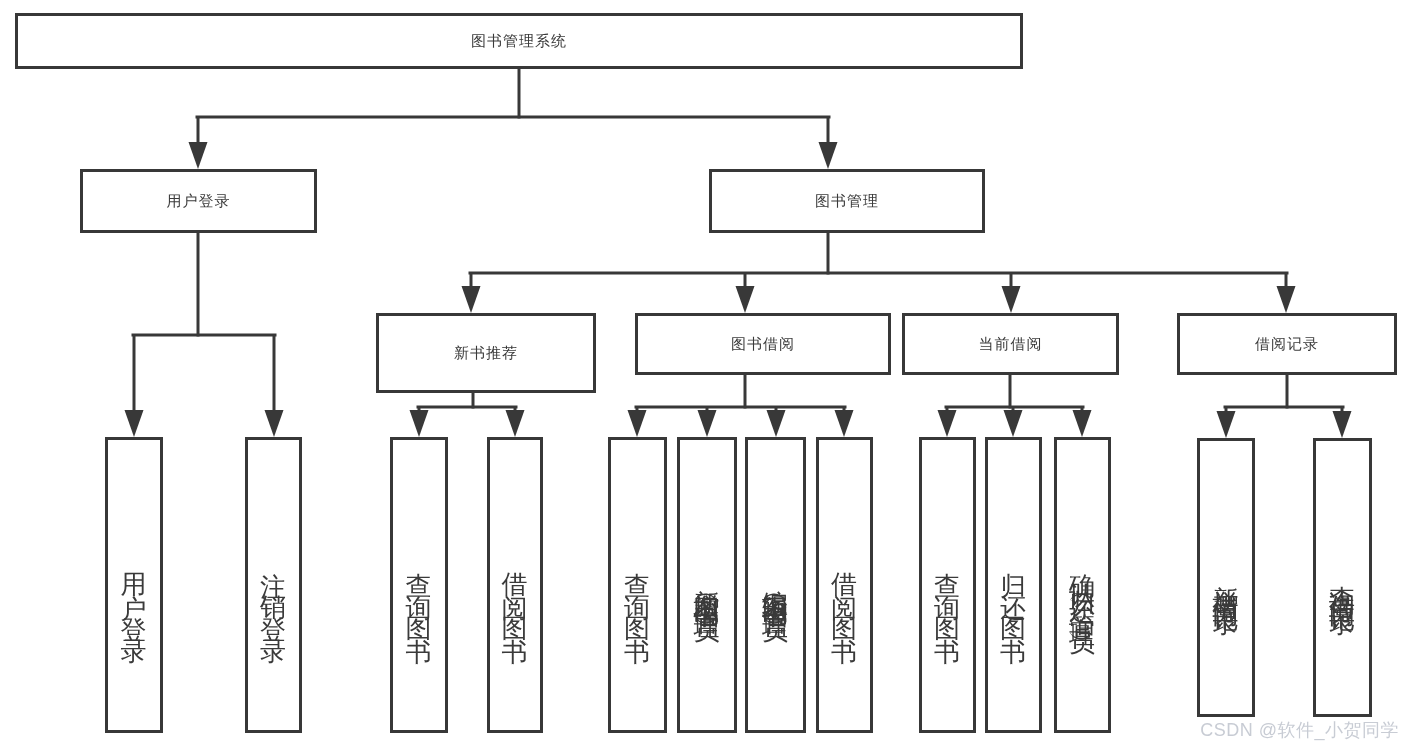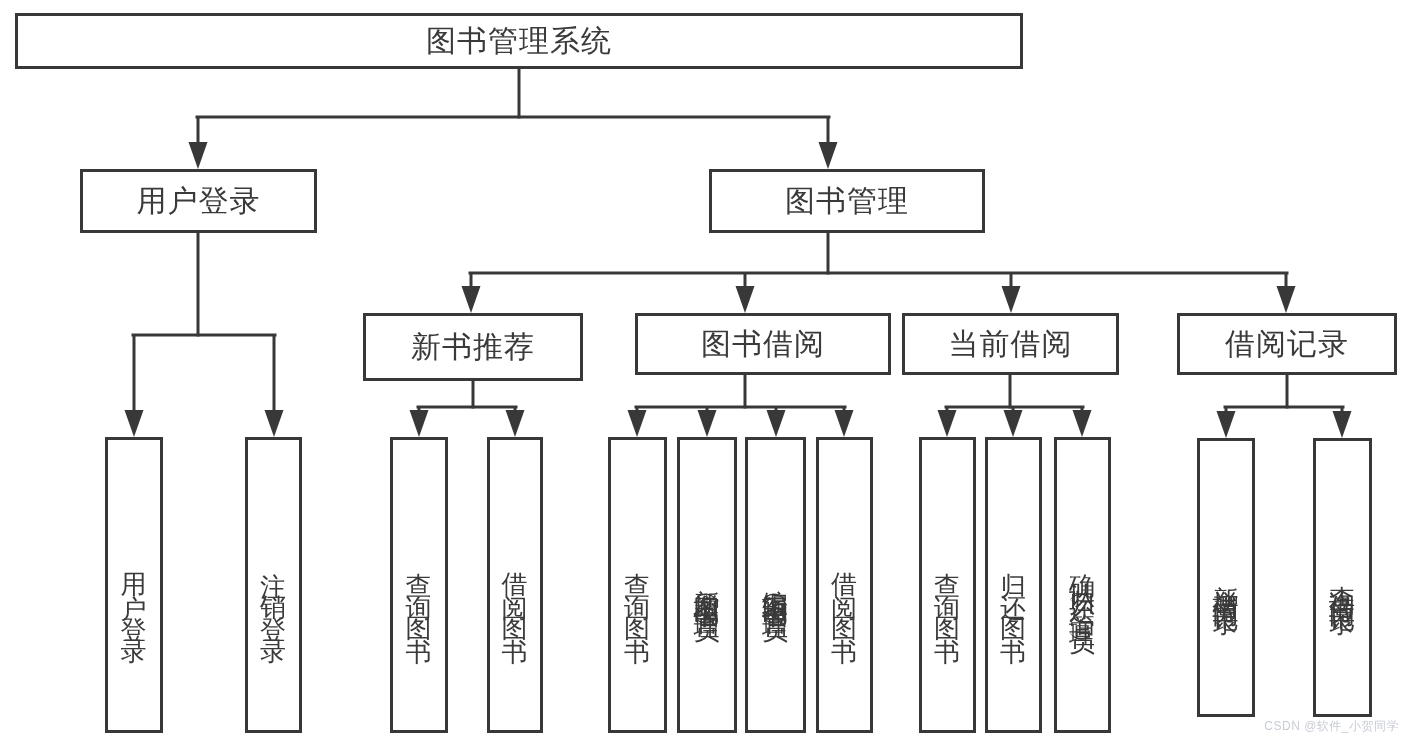--- a/index.html
+++ b/index.html
@@ -12,36 +12,36 @@
   .canvas{
     position:relative;width:1405px;height:747px;
     background:var(--bg);overflow:hidden;
     font-family:"Liberation Sans",sans-serif;
   }
   svg.connectors{position:absolute;left:0;top:0;}
   .hbox{
     position:absolute;box-sizing:border-box;
     border:3px solid var(--line);background:#fff;
     display:flex;align-items:center;justify-content:center;
-    font-size:30px;color:var(--text);letter-spacing:1px;white-space:nowrap;
+    font-size:15px;color:var(--text);letter-spacing:1px;white-space:nowrap;
   }
   .vbox{
     position:absolute;box-sizing:border-box;
     border:3px solid var(--line);background:#fff;
     display:flex;align-items:center;justify-content:center;
     color:var(--text);
   }
   .vbox>span{writing-mode:vertical-rl;text-orientation:mixed;font-size:26px;line-height:1;}
   .ls4>span{letter-spacing:22px;margin-bottom:-22px;}
   .ls6>span{letter-spacing:5px;margin-bottom:-5px;}
   .ls8>span{letter-spacing:8px;margin-bottom:-8px;}
   .ls9>span{letter-spacing:4px;margin-bottom:-4px;}
   .watermark{
     position:absolute;right:6px;top:718px;
-    font-size:12px;color:var(--wm);letter-spacing:.5px;white-space:nowrap;
+    font-size:18px;color:var(--wm);letter-spacing:.5px;white-space:nowrap;
   }
 </style>
 </head>
 <body>
 
 <div class="canvas">
 
   <svg class="connectors" width="1405" height="747">
       <line x1="519" y1="69" x2="519" y2="117" stroke="var(--line)" stroke-width="3" stroke-linecap="square"></line>
       <line x1="197" y1="117" x2="829" y2="117" stroke="var(--line)" stroke-width="3" stroke-linecap="square"></line>
@@ -95,21 +95,21 @@
       <polygon points="1216.5,411 1235.5,411 1226,438" fill="var(--line)"></polygon>
       <line x1="1342" y1="407" x2="1342" y2="416" stroke="var(--line)" stroke-width="3"></line>
       <polygon points="1332.5,411 1351.5,411 1342,438" fill="var(--line)"></polygon>
     </svg>
 
   <div class="hbox" style="left:15px;top:13px;width:1008px;height:56px">图书管理系统</div>
 
   <div class="hbox" style="left:80px;top:169px;width:237px;height:64px">用户登录</div>
   <div class="hbox" style="left:709px;top:169px;width:276px;height:64px">图书管理</div>
 
-  <div class="hbox" style="left:363px;top:313px;width:220px;height:68px">新书推荐</div>
+  <div class="hbox" style="left:376px;top:313px;width:220px;height:80px">新书推荐</div>
   <div class="hbox" style="left:635px;top:313px;width:256px;height:62px">图书借阅</div>
   <div class="hbox" style="left:902px;top:313px;width:217px;height:62px">当前借阅</div>
   <div class="hbox" style="left:1177px;top:313px;width:220px;height:62px">借阅记录</div>
 
   <div class="vbox ls4" style="left:105px;top:437px;width:58px;height:296px">
     <span>用户登录</span>
     </div>
   <div class="vbox ls4" style="left:245px;top:437px;width:57px;height:296px">
     <span>注销登录</span>
     </div>

